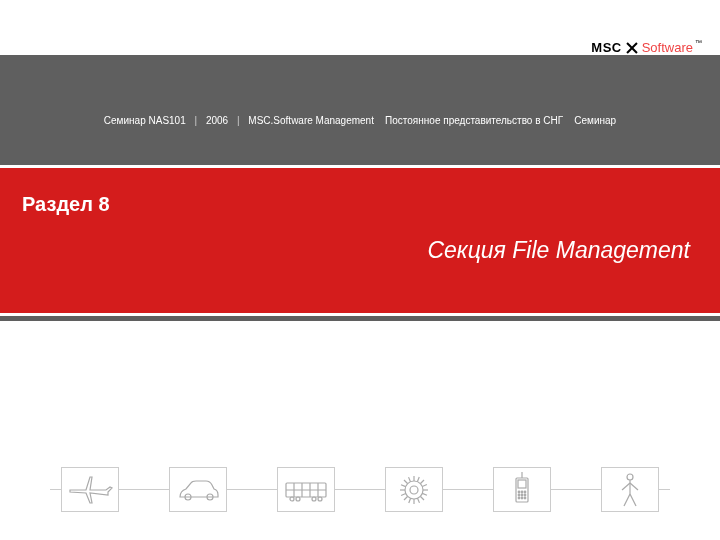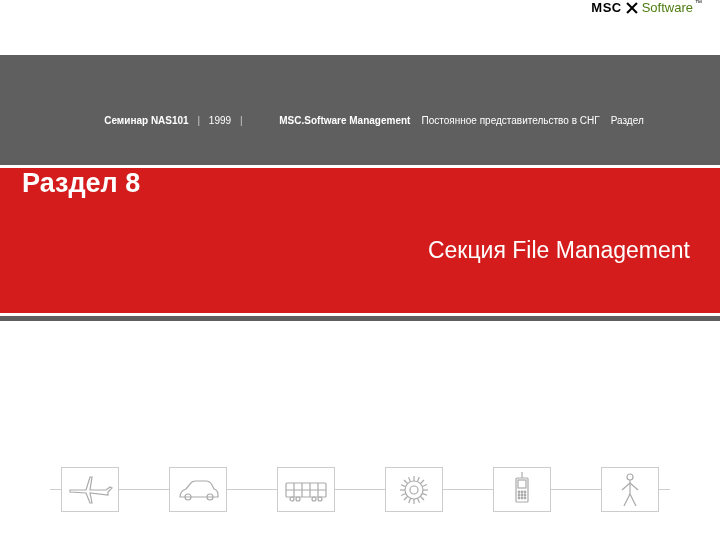--- a/index.html
+++ b/index.html
@@ -25,81 +25,82 @@
     height: 3px;
     background: #fff;
   }
   .logo-bar {
     position: absolute;
     top: 0; left: 0;
     width: 100%;
     height: 55px;
     background: #fff;
     display: flex;
-    align-items: flex-start;
+    align-items: flex-end;
     justify-content: flex-end;
     padding-right: 18px;
   }
   .logo {
     display: flex;
     align-items: center;
     gap: 2px;
   }
   .logo-msc { font-weight: bold; font-size: 13px; color: #000; letter-spacing: 0.5px; }
   .logo-x {
     width: 14px; height: 14px;
     position: relative;
     margin: 0 1px;
   }
   .logo-x::before, .logo-x::after {
     content:""; position:absolute; left:50%; top:50%;
     width: 14px; height: 2px; background:#000;
   }
   .logo-x::before { transform: translate(-50%,-50%) rotate(45deg); }
   .logo-x::after  { transform: translate(-50%,-50%) rotate(-45deg); }
-  .logo-sw { font-size: 13px; color:#4d7c0f; }
+  .logo-sw { font-size: 13px; color:#ef4444; }
   .logo-tm { font-size: 7px; color:#000; position:relative; top:-5px; }
 
   .meta-line {
     position: absolute;
     top: 115px;
     left: 0;
     width: 100%;
     text-align: center;
     font-size: 10px;
     color: #fff;
   }
-  .meta-line .bold { font-weight: bold; margin-left: 28px; }
+  .meta-line .bold { font-weight: normal; }
   .meta-line .sep { margin: 0 6px; color:#ccc; }
 
   .red-block {
     position: absolute;
     top: 168px;
     left: 0;
     width: 100%;
     height: 145px;
     background: #d41c1c;
     color: #fff;
   }
   .section-label {
     position: absolute;
-    top: 0;
+    top: 25px;
     left: 22px;
-    font-size: 27px;
+    font-size: 20px;
     font-weight: bold;
   }
   .section-title {
     position: absolute;
     right: 30px;
     top: 68px;
     text-align: right;
     font-size: 23px;
     font-weight: 300;
     line-height: 1.25;
     font-family: "Segoe UI", Arial, sans-serif;
+    font-style: italic;
   }
   .red-bottom-divider {
     position: absolute;
     top: 313px;
     left: 0; width: 100%; height: 3px; background:#fff;
   }
   .thin-gray-line {
     position: absolute;
     top: 316px;
     left: 0; width: 100%; height: 5px;
@@ -143,27 +144,27 @@
     <span class="logo-msc">MSC</span>
     <span class="logo-x"></span>
     <span class="logo-sw">Software</span>
     <span class="logo-tm">™</span>
   </div>
 </div>
 
 <div class="meta-line">
   <span class="bold">Семинар NAS101</span>
   <span class="sep">|</span>
-  <span>1999</span>
+  <span>2006</span>
   <span class="sep">|</span>
   <span class="bold">MSC.Software Management</span>
   <span>&nbsp;&nbsp;</span>
   <span>Постоянное представительство в СНГ</span>
   <span>&nbsp;&nbsp;</span>
-  <span>Раздел</span>
+  <span>Семинар</span>
 </div>
 
 <div class="top-divider"></div>
 
 <div class="red-block">
   <div class="section-label">Раздел 8</div>
   <div class="section-title">
     <div>Секция File Management</div>
   </div>
 </div>

